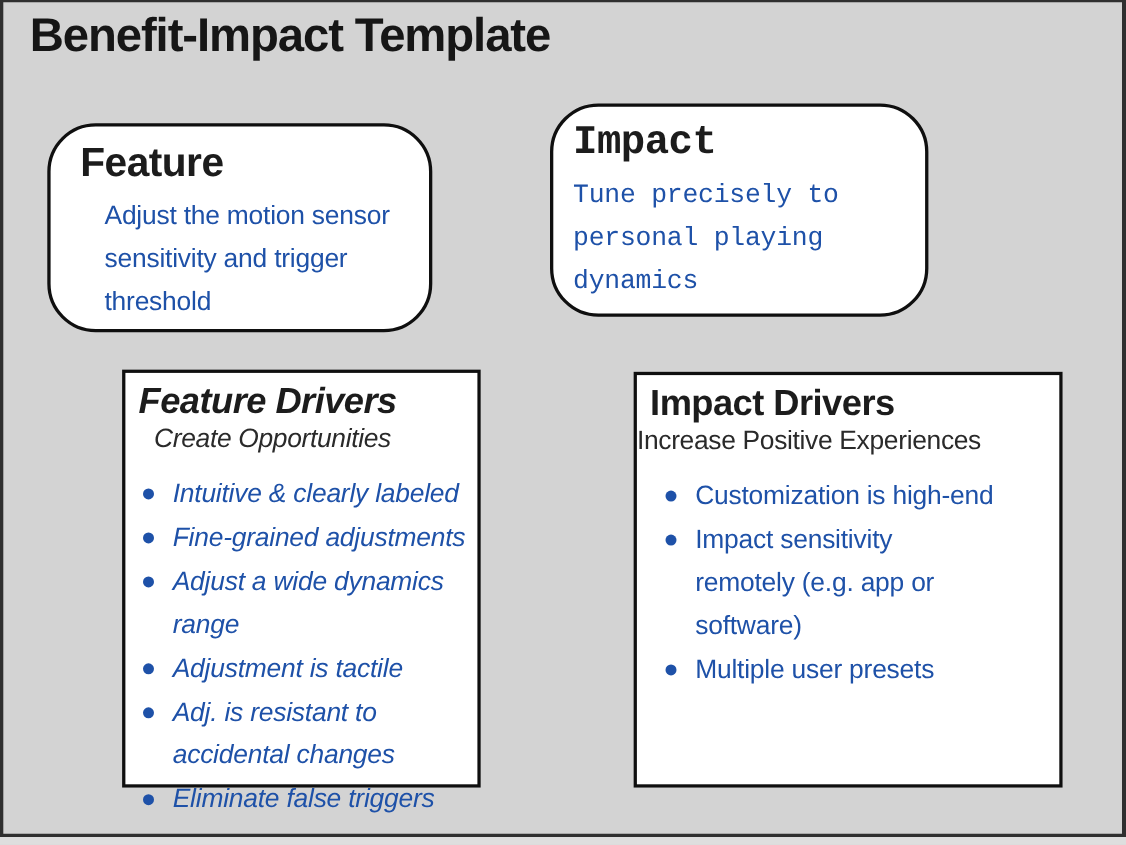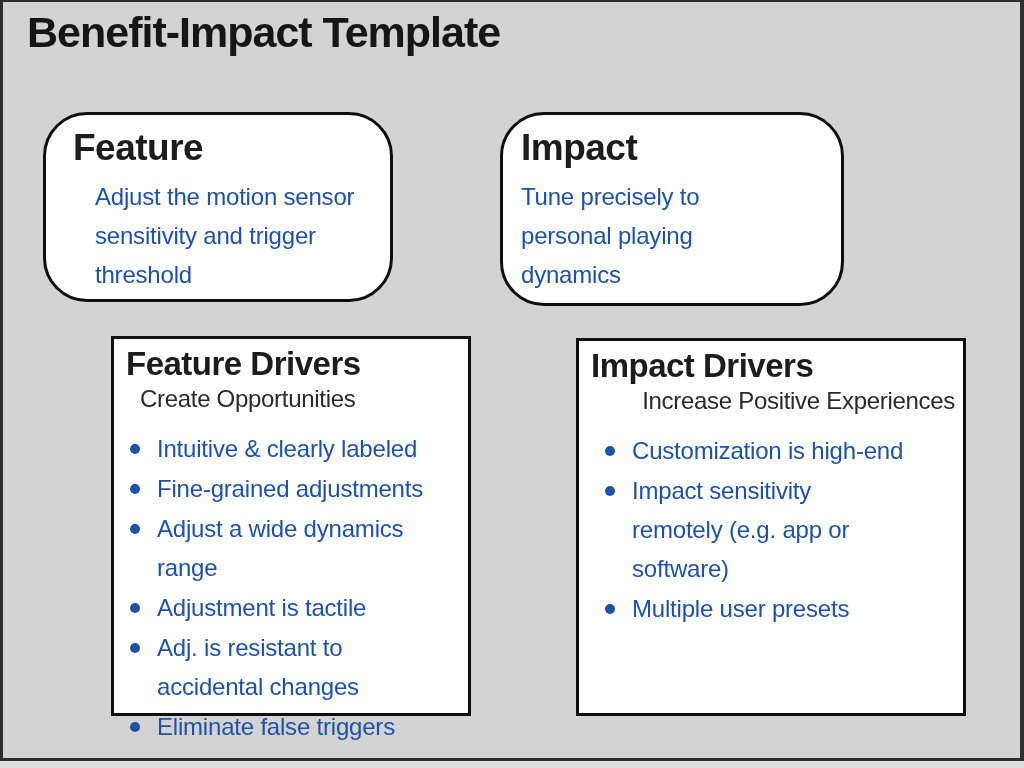--- a/index.html
+++ b/index.html
@@ -27,21 +27,21 @@
   }
   .page-title{
     position:absolute;left:24px;top:6px;
     font-size:43px;font-weight:700;letter-spacing:-1px;color:var(--ink);
   }
   .round-box{
     position:absolute;background:var(--box-fill);
     border:3px solid var(--box-border);border-radius:44px;
   }
   .feature-box{left:40px;top:110px;width:350px;height:190px;}
-  .impact-box{left:497px;top:110px;width:344px;height:194px;}
+  .impact-box{left:497px;top:92px;width:344px;height:194px;font-family:Liberation Mono, monospace;}
   .box-header{
     margin:12px 0 0 27px;
     font-size:37px;font-weight:600;letter-spacing:-0.5px;color:#1c1c1c;
   }
   .impact-box .box-header{margin-left:18px;}
   .hand{
     color:var(--blue);font-size:24px;line-height:39px;font-weight:400;
     white-space:pre-line;letter-spacing:-0.2px;
   }
   .box-text{margin:8px 0 0 49px;}
@@ -52,30 +52,30 @@
     z-index:3;text-align:center;
   }
   .sat-label{
     margin-top:22px;font-size:24px;font-weight:500;color:#1c1c1c;letter-spacing:-0.3px;
   }
   .sat-value{font-size:25px;line-height:32px;margin-top:1px;}
   .square-box{
     position:absolute;background:var(--box-fill);
     border:3px solid var(--box-border);
   }
-  .feature-drivers{left:108px;top:334px;width:360px;height:380px;}
+  .feature-drivers{left:108px;top:334px;width:326px;height:380px;font-style:italic;}
   .impact-drivers{left:573px;top:336px;width:390px;height:378px;}
   .drv-header{
     margin:6px 0 0 12px;
     font-size:33px;font-weight:600;letter-spacing:-0.5px;color:#1c1c1c;
   }
   .drv-sub{
     font-size:24px;color:#2a2a2a;margin:2px 0 0 26px;letter-spacing:-0.3px;
   }
-  .impact-drivers .drv-sub{text-align:right;margin:2px 8px 0 0;}
+  .impact-drivers .drv-sub{text-align:left;margin:2px 8px 0 0;}
   ul.bullets{
     list-style:none;margin:16px 0 0 12px;padding:0;
   }
   .impact-drivers ul.bullets{margin-left:22px;}
   ul.bullets li{
     position:relative;padding-left:30px;margin:1px;
   }
   ul.bullets li::before{
     content:"";position:absolute;left:3px;top:15px;
     width:10px;height:10px;border-radius:50%;background:var(--blue);

